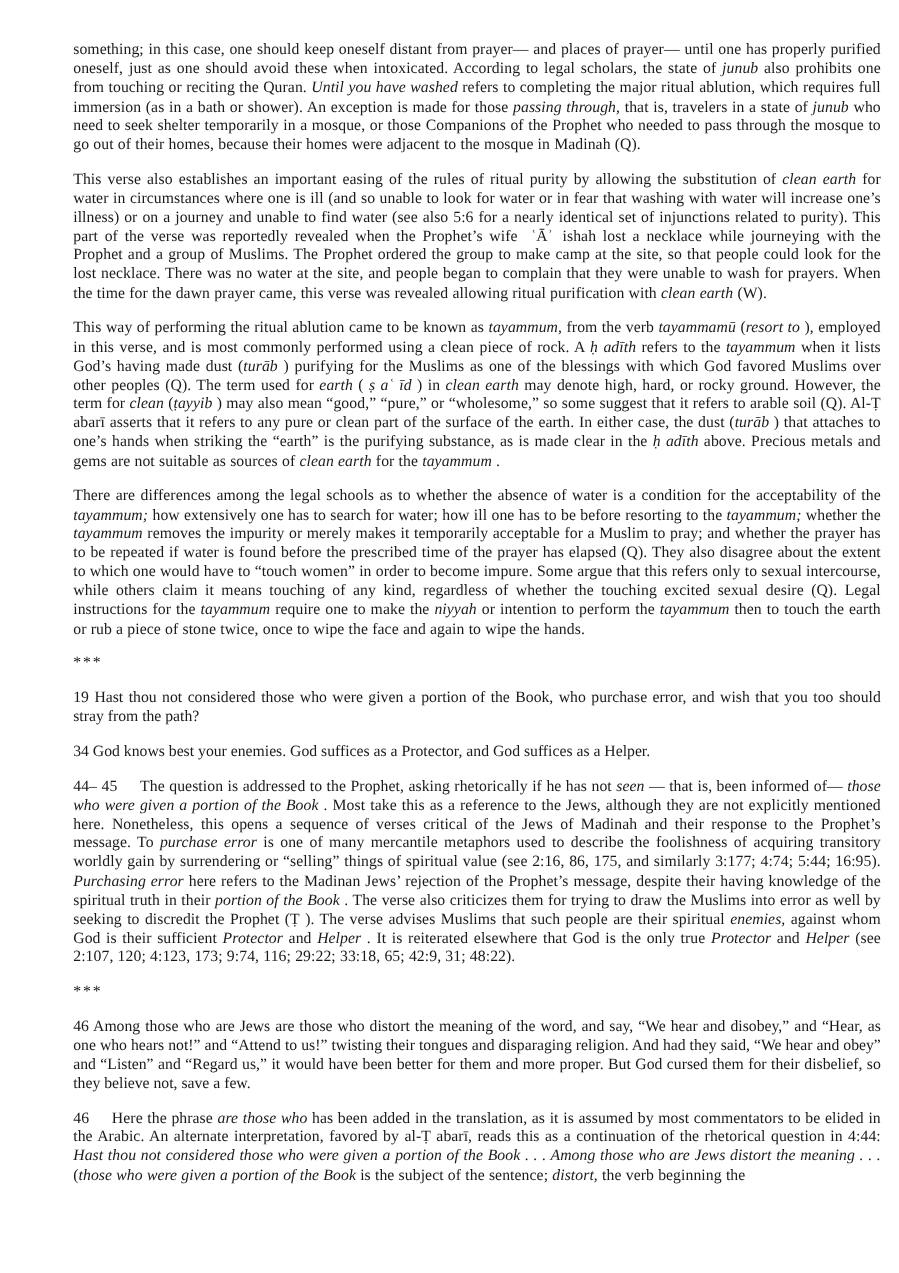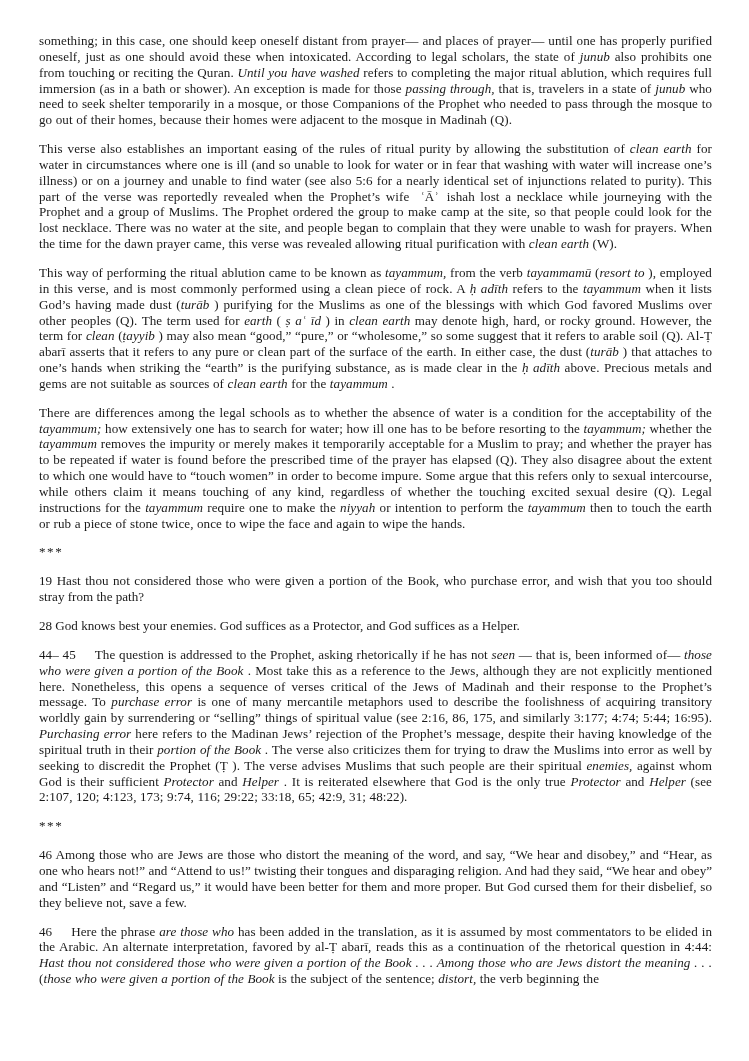--- a/index.html
+++ b/index.html
@@ -13,21 +13,21 @@
     font-family: "Liberation Serif", "DejaVu Serif", serif;
     color: #1a1a1a;
     -webkit-font-smoothing: antialiased;
   }
   #page {
     position: relative;
     width: 749px;
     height: 1061px;
     background: #ffffff;
     box-sizing: border-box;
-    padding: 33px 38px 0 39px;
+    padding: 33px 38px 0 61px;
   }
   .col {
     width: 673px;
   }
   p.para {
     margin: 0 0 13px 0;
     font-size: 13.1px;
     line-height: 15.85px;
     text-align: justify;
     text-justify: inter-word;
@@ -60,19 +60,19 @@
 <body>
 
 <div id="page">
   <div class="col" id="col">
       <p class="para">something; in this case, one should keep oneself distant from prayer— and places of prayer— until one has properly purified oneself, just as one should avoid these when intoxicated. According to legal scholars, the state of <i>junub</i> also prohibits one from touching or reciting the Quran. <i>Until you have washed</i> refers to completing the major ritual ablution, which requires full immersion (as in a bath or shower). An exception is made for those <i>passing through,</i> that is, travelers in a state of <i>junub</i> who need to seek shelter temporarily in a mosque, or those Companions of the Prophet who needed to pass through the mosque to go out of their homes, because their homes were adjacent to the mosque in Madinah (Q).</p>
       <p class="para">This verse also establishes an important easing of the rules of ritual purity by allowing the substitution of <i>clean earth</i> for water in circumstances where one is ill (and so unable to look for water or in fear that washing with water will increase one’s illness) or on a journey and unable to find water (see also 5:6 for a nearly identical set of injunctions related to purity). This part of the verse was reportedly revealed when the Prophet’s wife <span class="gap"></span>ʿĀʾ<span class="thin"></span> ishah lost a necklace while journeying with the Prophet and a group of Muslims. The Prophet ordered the group to make camp at the site, so that people could look for the lost necklace. There was no water at the site, and people began to complain that they were unable to wash for prayers. When the time for the dawn prayer came, this verse was revealed allowing ritual purification with <i>clean earth</i> (W).</p>
       <p class="para">This way of performing the ritual ablution came to be known as <i>tayammum,</i> from the verb <i>tayammamū</i> (<i>resort to</i> ), employed in this verse, and is most commonly performed using a clean piece of rock. A <i>ḥ adīth</i> refers to the <i>tayammum</i> when it lists God’s having made dust (<i>turāb</i> ) purifying for the Muslims as one of the blessings with which God favored Muslims over other peoples (Q). The term used for <i>earth</i> ( <i>ṣ aʿ īd</i> ) in <i>clean earth</i> may denote high, hard, or rocky ground. However, the term for <i>clean</i> (<i>ṭayyib</i> ) may also mean “good,” “pure,” or “wholesome,” so some suggest that it refers to arable soil (Q). Al-Ṭ abarī asserts that it refers to any pure or clean part of the surface of the earth. In either case, the dust (<i>turāb</i> ) that attaches to one’s hands when striking the “earth” is the purifying substance, as is made clear in the <i>ḥ adīth</i> above. Precious metals and gems are not suitable as sources of <i>clean earth</i> for the <i>tayammum</i> .</p>
       <p class="para">There are differences among the legal schools as to whether the absence of water is a condition for the acceptability of the <i>tayammum;</i> how extensively one has to search for water; how ill one has to be before resorting to the <i>tayammum;</i> whether the <i>tayammum</i> removes the impurity or merely makes it temporarily acceptable for a Muslim to pray; and whether the prayer has to be repeated if water is found before the prescribed time of the prayer has elapsed (Q). They also disagree about the extent to which one would have to “touch women” in order to become impure. Some argue that this refers only to sexual intercourse, while others claim it means touching of any kind, regardless of whether the touching excited sexual desire (Q). Legal instructions for the <i>tayammum</i> require one to make the <i>niyyah</i> or intention to perform the <i>tayammum</i> then to touch the earth or rub a piece of stone twice, once to wipe the face and again to wipe the hands.</p>
       <p class="sep">***</p>
       <p class="verse"><span class="vnum">19</span> Hast thou not considered those who were given a portion of the Book, who purchase error, and wish that you too should stray from the path?</p>
-      <p class="verse"><span class="vnum">28</span> God knows best your enemies. God suffices as a Protector, and God suffices as a Helper.</p>
+      <p class="verse"><span class="vnum">34</span> God knows best your enemies. God suffices as a Protector, and God suffices as a Helper.</p>
       <p class="para"><span class="cnum">44– 45</span><span class="gap-lg"></span>The question is addressed to the Prophet, asking rhetorically if he has not <i>seen</i> — that is, been informed of— <i>those who were given a portion of the Book</i> . Most take this as a reference to the Jews, although they are not explicitly mentioned here. Nonetheless, this opens a sequence of verses critical of the Jews of Madinah and their response to the Prophet’s message. To <i>purchase error</i> is one of many mercantile metaphors used to describe the foolishness of acquiring transitory worldly gain by surrendering or “selling” things of spiritual value (see 2:16, 86, 175, and similarly 3:177; 4:74; 5:44; 16:95). <i>Purchasing error</i> here refers to the Madinan Jews’ rejection of the Prophet’s message, despite their having knowledge of the spiritual truth in their <i>portion of the Book</i> . The verse also criticizes them for trying to draw the Muslims into error as well by seeking to discredit the Prophet (Ṭ ). The verse advises Muslims that such people are their spiritual <i>enemies,</i> against whom God is their sufficient <i>Protector</i> and <i>Helper</i> . It is reiterated elsewhere that God is the only true <i>Protector</i> and <i>Helper</i> (see 2:107, 120; 4:123, 173; 9:74, 116; 29:22; 33:18, 65; 42:9, 31; 48:22).</p>
       <p class="sep">***</p>
       <p class="verse"><span class="vnum">46</span> Among those who are Jews are those who distort the meaning of the word, and say, “We hear and disobey,” and “Hear, as one who hears not!” and “Attend to us!” twisting their tongues and disparaging religion. And had they said, “We hear and obey” and “Listen” and “Regard us,” it would have been better for them and more proper. But God cursed them for their disbelief, so they believe not, save a few.</p>
       <p class="para"><span class="cnum">46</span><span class="gap-lg"></span>Here the phrase <i>are those who</i> has been added in the translation, as it is assumed by most commentators to be elided in the Arabic. An alternate interpretation, favored by al-Ṭ abarī, reads this as a continuation of the rhetorical question in 4:44: <i>Hast thou not considered those who were given a portion of the Book . . . Among those who are Jews distort the meaning . . .</i> (<i>those who were given a portion of the Book</i> is the subject of the sentence; <i>distort,</i> the verb beginning the</p>
     </div>
 </div>
 
 </body></html>

